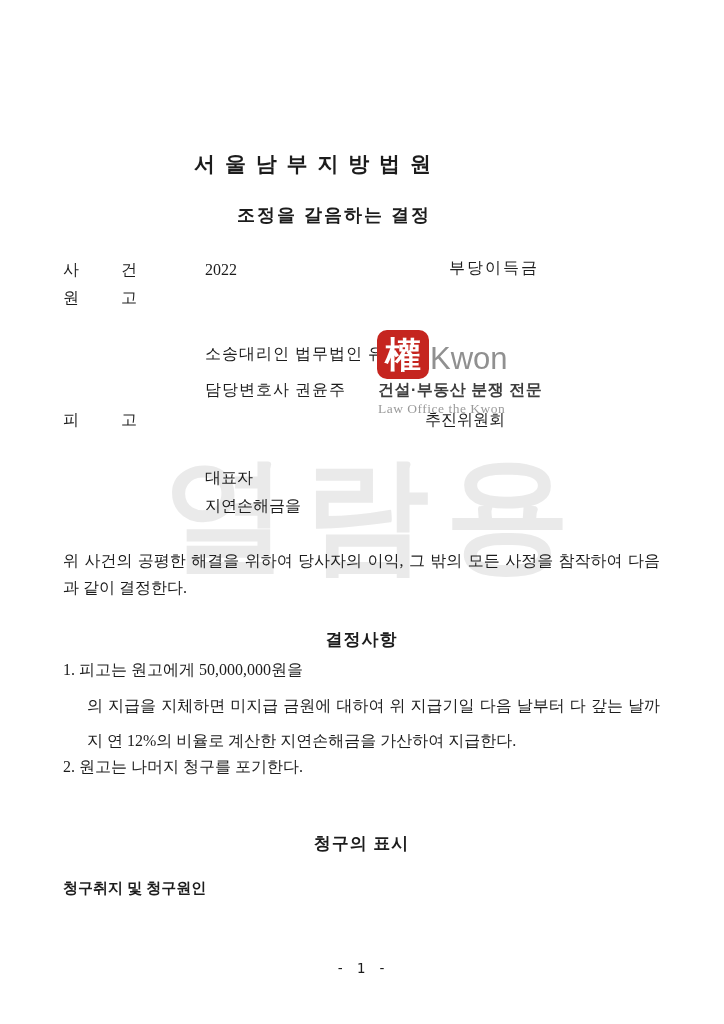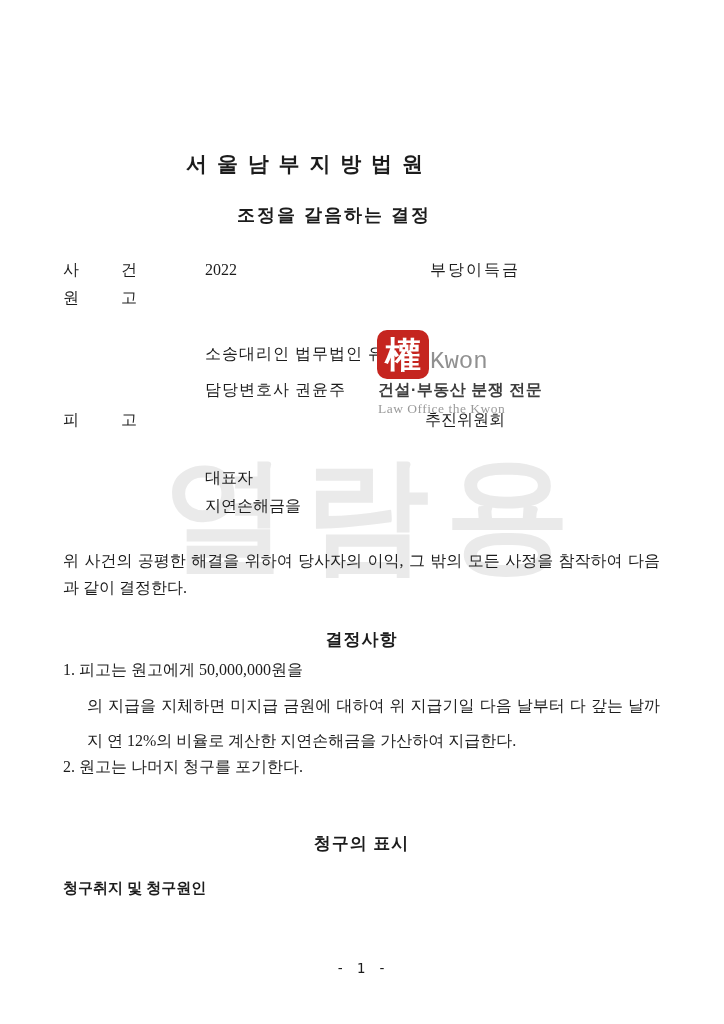--- a/index.html
+++ b/index.html
@@ -11,20 +11,21 @@
     overflow:hidden;
     font-family:"Liberation Serif","DejaVu Serif",serif;
     color:#1c1c1c;
   }
   .abs{position:absolute;}
   .body-text{font-size:16px;line-height:19px;white-space:nowrap;}
   .court-title{
     width:611px;text-align:center;
     font-size:21px;font-weight:bold;letter-spacing:2px;
     font-family:"Liberation Sans","DejaVu Sans",sans-serif;
+    margin-left:8px;
   }
   .doc-title{
     width:668px;text-align:center;
     font-size:18px;font-weight:bold;letter-spacing:2px;
     font-family:"Liberation Sans","DejaVu Sans",sans-serif;
   }
   .label-pair{
     display:flex;justify-content:space-between;
     width:74px;font-size:16px;
   }
@@ -52,22 +53,22 @@
     width:50px;height:47px;
     background:#c5251f;border-radius:9px;
     display:flex;align-items:center;justify-content:center;
     box-shadow:0 0 0 1px #c5251f;
   }
   .seal-char{
     color:#ffffff;font-size:36px;font-weight:bold;line-height:1;
     font-family:"Liberation Serif","DejaVu Serif",serif;
   }
   .brand-text{
-    font-size:24px;color:#909090;line-height:1;
-    font-family:Liberation Mono, monospace;
+    font-size:31px;color:#909090;line-height:1;
+    font-family:Liberation Sans, sans-serif;
   }
   .tagline-ko{
     font-size:16px;font-weight:bold;color:#3d3d3d;letter-spacing:0.5px;
     font-family:"Liberation Sans","DejaVu Sans",sans-serif;white-space:nowrap;
   }
   .tagline-en{
     font-size:13.5px;color:#9a9a9a;letter-spacing:0.5px;
     font-family:"Liberation Serif","DejaVu Serif",serif;white-space:nowrap;
   }
   .bold{font-weight:bold;}
@@ -88,21 +89,21 @@
 
     <div class="abs court-title" style="top:150px;left:0;">서 울 남 부 지 방 법 원</div>
 
     <div class="abs doc-title" style="top:203px;left:0;">조정을 갈음하는 결정</div>
 
     <div class="abs label-pair" style="left:63px;top:260px;">
       <span>사</span>
       <span>건</span>
     </div>
     <div class="abs body-text" style="left:205px;top:260px;">2022</div>
-    <div class="abs body-text" style="left:430px;top:260px;letter-spacing:2px;">부당이득금</div>
+    <div class="abs body-text" style="left:449px;top:260px;letter-spacing:2px;font-family:Liberation Mono, monospace;">부당이득금</div>
 
     <div class="abs label-pair" style="left:63px;top:288px;">
       <span>원</span>
       <span>고</span>
     </div>
 
     <div class="abs body-text" style="left:205px;top:344px;letter-spacing:1px;">소송대리인 법무법인 유로</div>
 
     <div class="abs" style="left:378px;top:331px;">
       <div style="display:flex;align-items:flex-end;">

